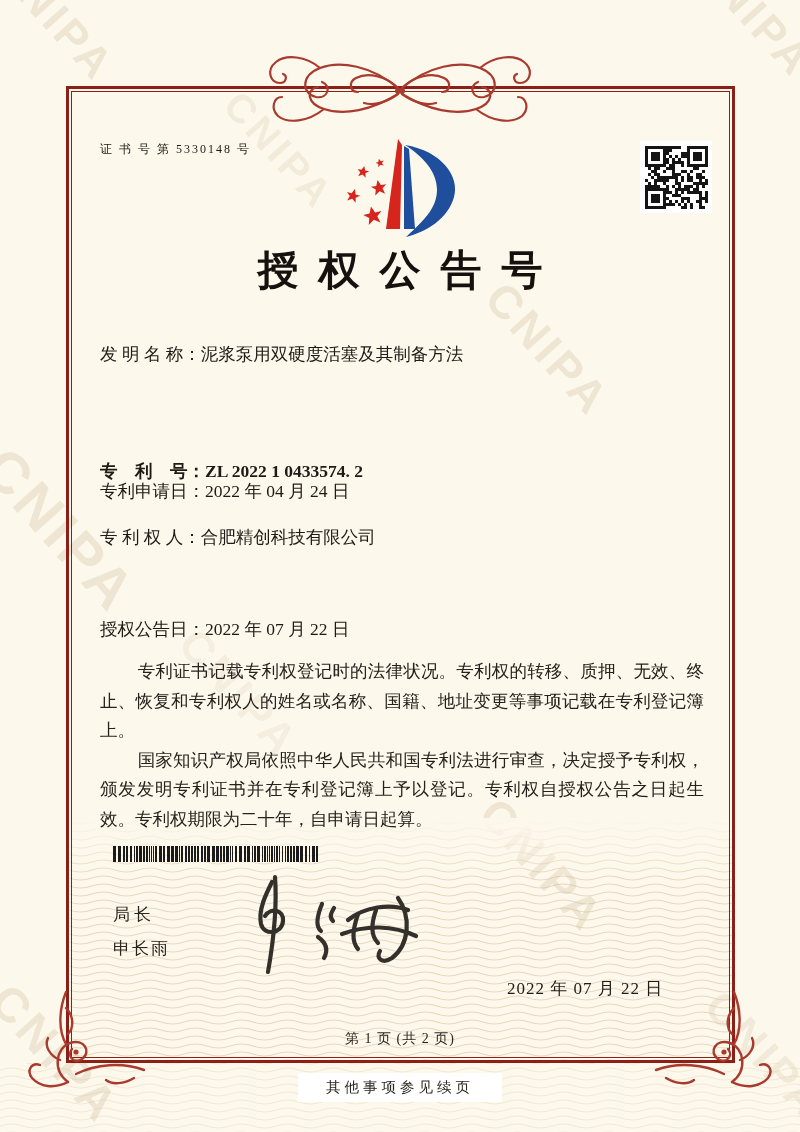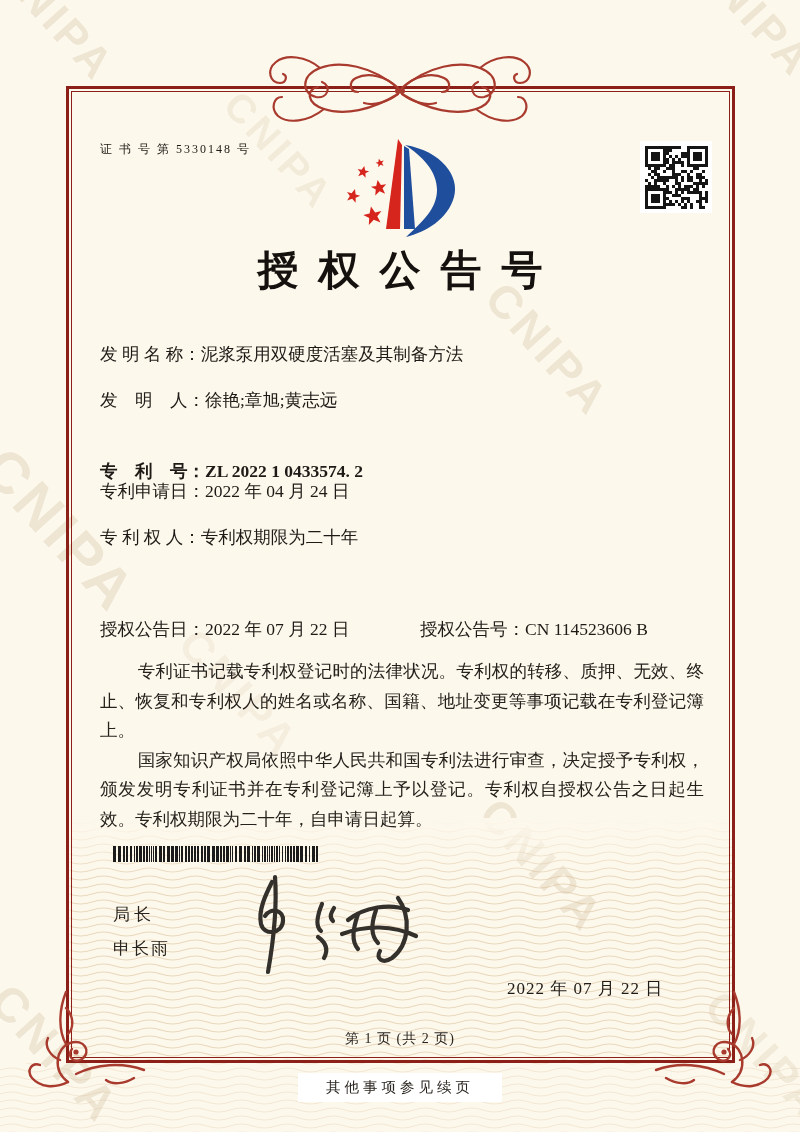--- a/index.html
+++ b/index.html
@@ -340,37 +340,31 @@
         <div class="cell" style="left: 49.5px; top: 64.5px;"></div>
         <div class="cell" style="left: 58.5px; top: 64.5px;"></div>
         <div class="cell" style="left: 61.5px; top: 64.5px;"></div>
       </div>
 
     <div class="title">授权公告号</div>
 
     <div class="row" style="top:342px;">
       <span class="lbl">发 明 名 称：</span><span class="val">泥浆泵用双硬度活塞及其制备方法</span>
     </div>
-    <div class="row" style="top:388px;">
-      <span class="lbl">发　明　人：</span><span class="val">徐艳;章旭;黄志远</span>
-    </div>
     <div class="row" style="top:459px;font-weight:bold;">
       <span class="lbl">专　利　号：</span><span class="val">ZL 2022 1 0433574. 2</span>
     </div>
     <div class="row" style="top:479px;">
       <span class="lbl">专利申请日：</span><span class="val">2022 年 04 月 24 日</span>
     </div>
     <div class="row" style="top:525px;">
-      <span class="lbl">专 利 权 人：</span><span class="val">专利权期限为二十年</span>
+      <span class="lbl">专 利 权 人：</span><span class="val">合肥精创科技有限公司</span>
     </div>
     <div class="row" style="top:617px;">
       <span class="lbl">授权公告日：</span><span class="val">2022 年 07 月 22 日</span>
-      <span class="second">
-        <span class="lbl">授权公告号：</span><span class="val">CN 114523606 B</span>
-      </span>
     </div>
 
     <div class="body-text">
       <p>专利证书记载专利权登记时的法律状况。专利权的转移、质押、无效、终止、恢复和专利权人的姓名或名称、国籍、地址变更等事项记载在专利登记簿上。</p>
       <p>国家知识产权局依照中华人民共和国专利法进行审查，决定授予专利权，颁发发明专利证书并在专利登记簿上予以登记。专利权自授权公告之日起生效。专利权期限为二十年，自申请日起算。</p>
     </div>
 
     <div class="barcode" id="barcode">
         <span style="left: 0px; width: 3px;"></span>
         <span style="left: 5px; width: 3px;"></span>

